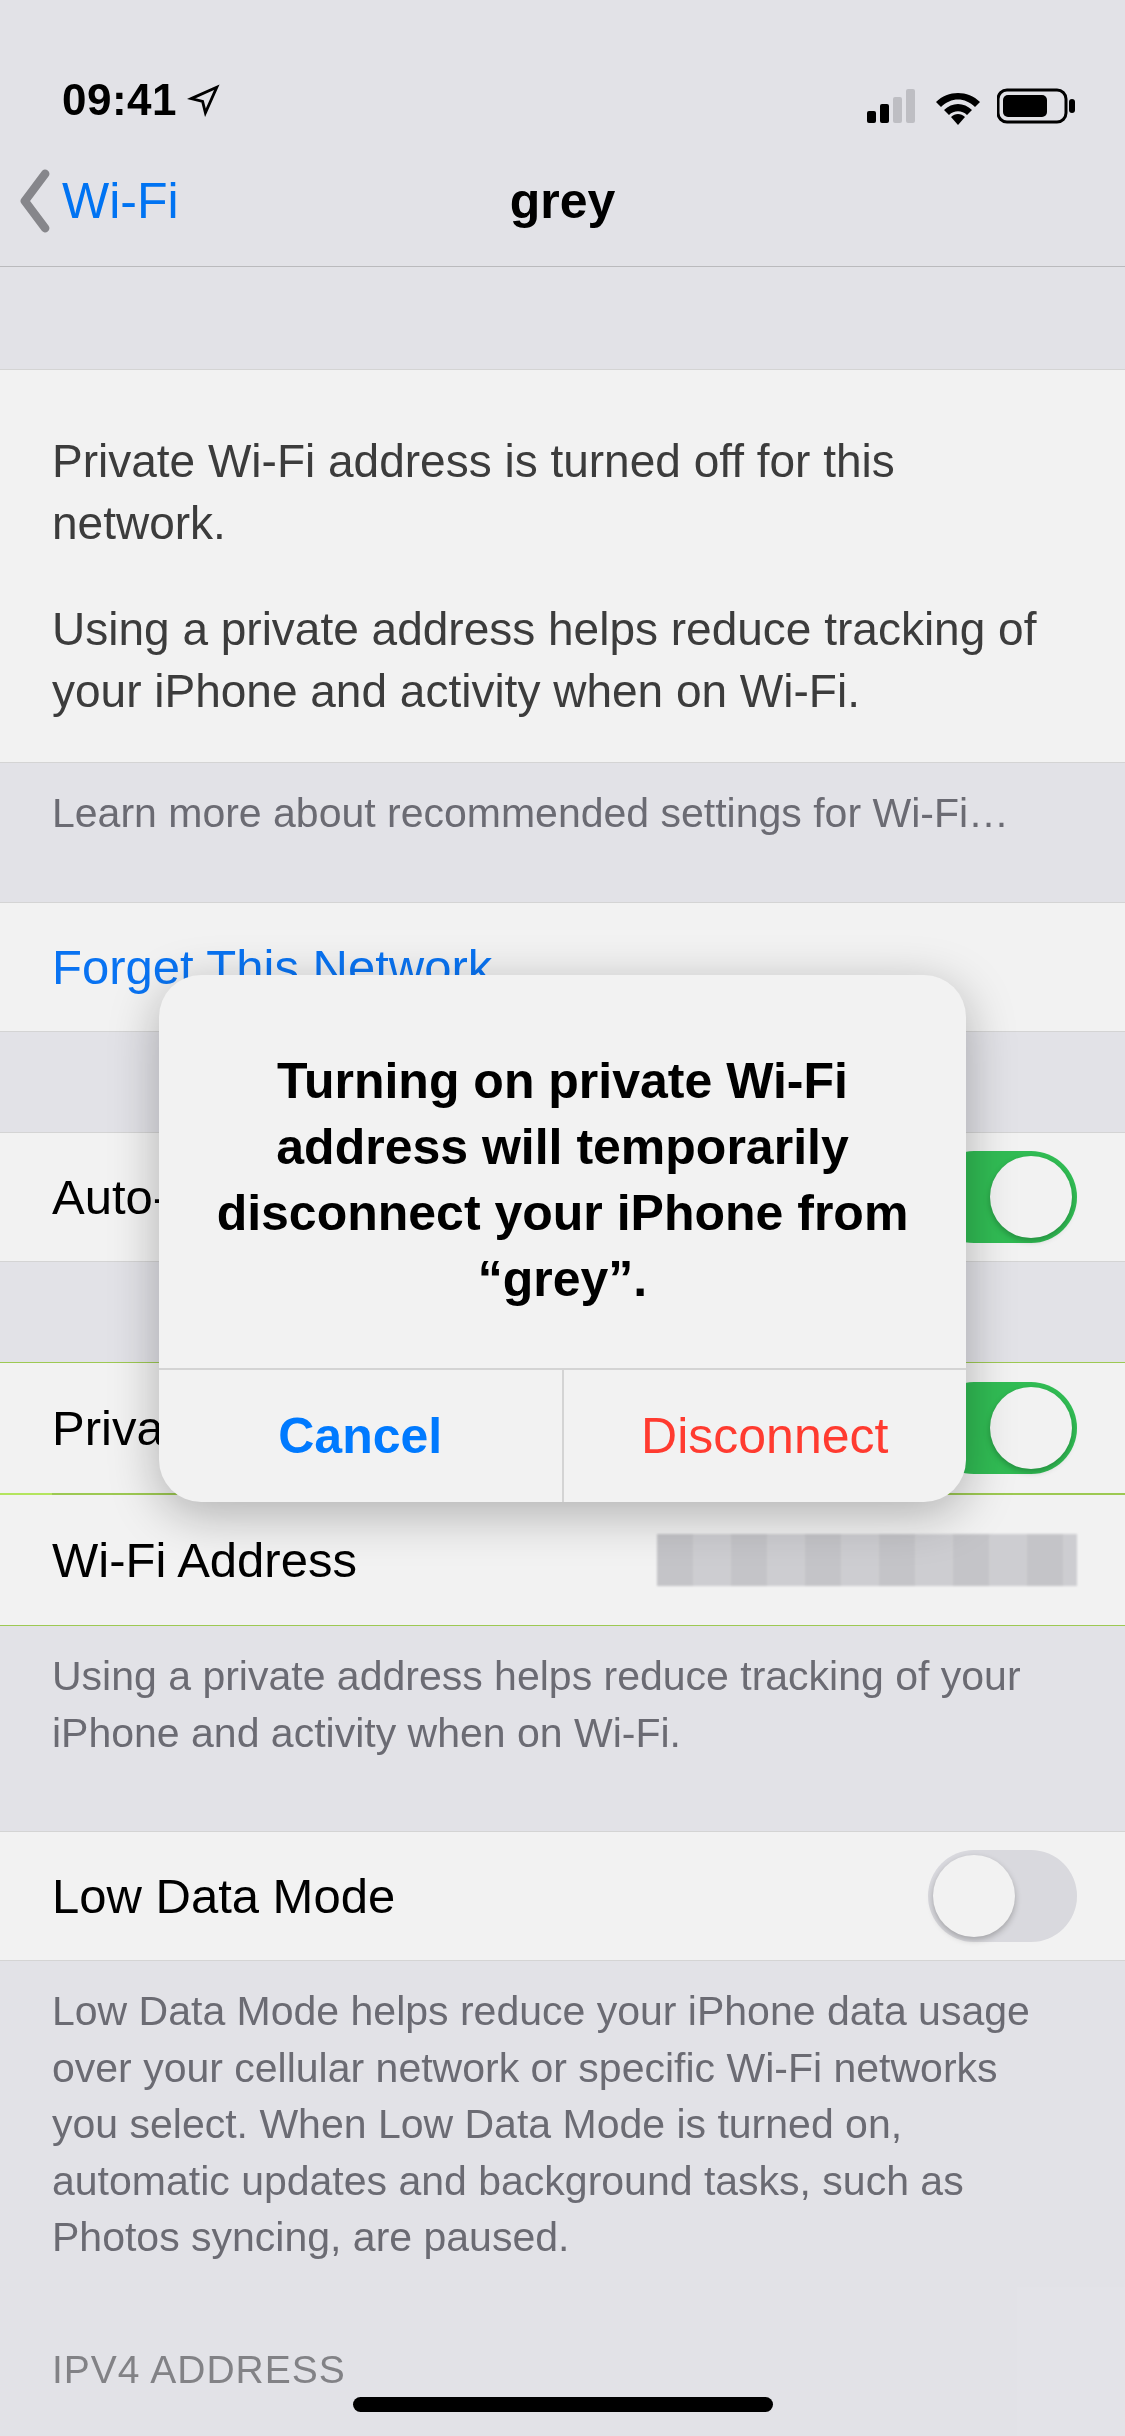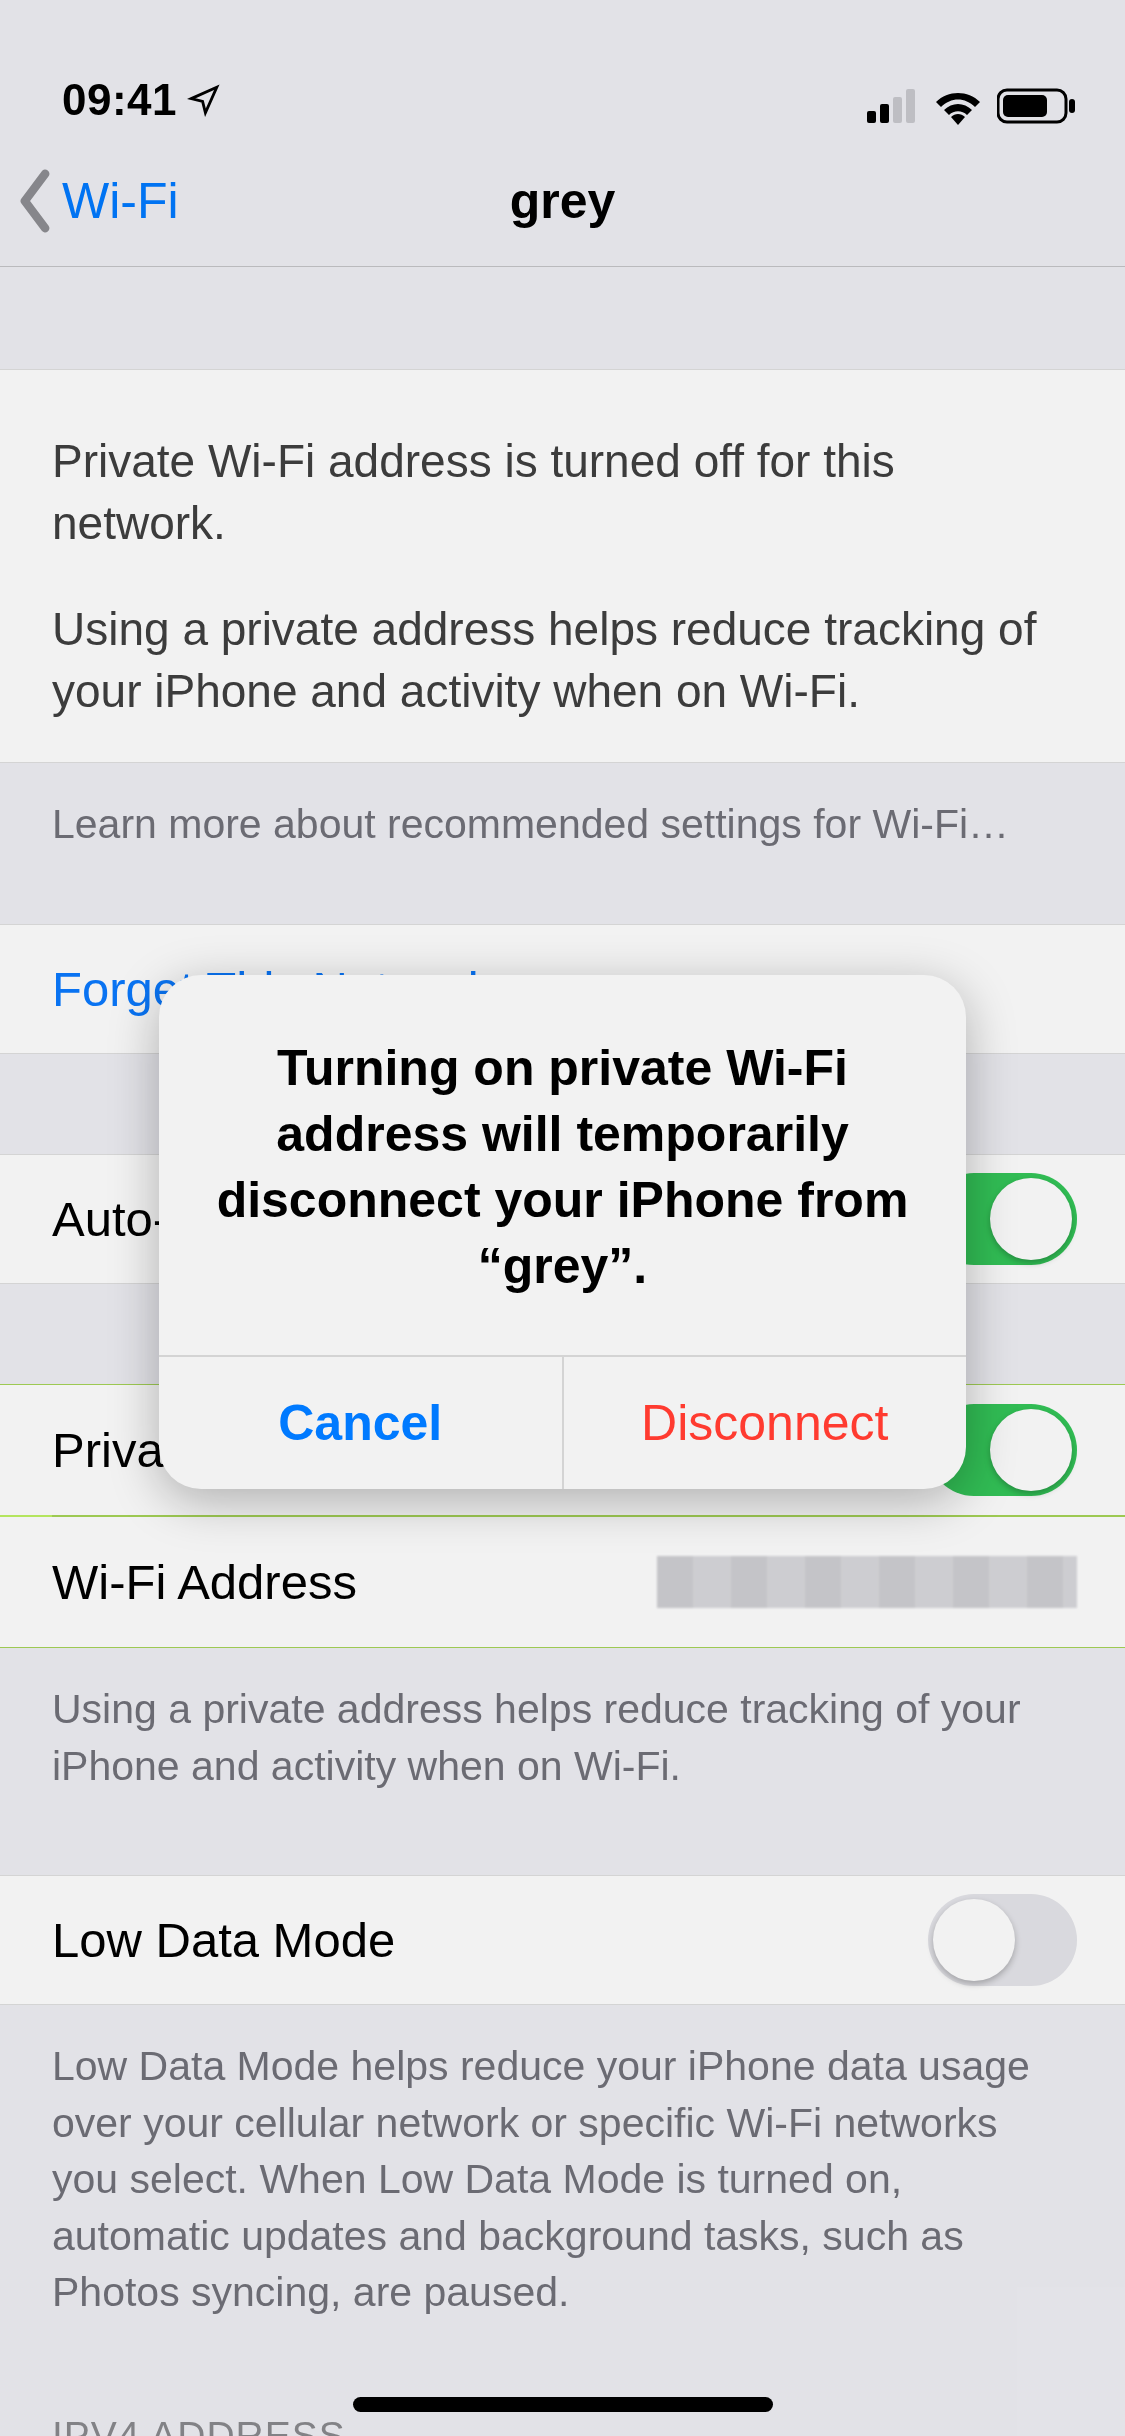--- a/index.html
+++ b/index.html
@@ -23,21 +23,21 @@
     .group-spacer { height: 102px; }
 
     .card { background: #fff; border-top: 1px solid rgba(0,0,0,0.12); border-bottom: 1px solid rgba(0,0,0,0.12); padding: 40px 52px; }
     .card.row { display: flex; align-items: center; justify-content: space-between; min-height: 130px; padding: 0 48px 0 52px; }
     .card.row .label { font-size: 49px; }
 
     .warn-title { font-size: 49px; font-weight: 600; }
     .warn-body { margin-top: 20px; font-size: 46px; color: #404040; line-height: 1.35; }
     .warn-body p + p { margin-top: 44px; }
 
-    .footer-text { padding: 33px 52px; font-size: 41px; color: #71717a; line-height: 1.38; }
+    .footer-text { padding: 22px 52px; font-size: 41px; color: #71717a; line-height: 1.38; }
 
     .section-header { padding: 60px 52px 20px; font-size: 39px; color: #8a8a8e; letter-spacing: 1px; }
 
     .link-blue { color: #0a7aff; font-size: 49px; }
 
     .toggle { width: 149px; height: 92px; border-radius: 46px; position: relative; flex: 0 0 auto; }
     .toggle .knob { position: absolute; top: 5px; width: 82px; height: 82px; border-radius: 50%; background: #fff; box-shadow: 0 3px 6px rgba(0,0,0,0.25); }
     .toggle.on { background: #34c759; }
     .toggle.on .knob { right: 5px; }
     .toggle.off { background: #e5e5ea; }
@@ -45,21 +45,21 @@
 
     .inner-sep { height: 2px; background: rgba(0,0,0,0.12); margin-left: 52px; }
 
     .redacted { width: 420px; height: 52px; background: repeating-linear-gradient(90deg, #cfcfd3 0 36px, #d9d9dd 36px 74px); filter: blur(1px); }
 
     
     .dim { position: absolute; inset: 0; background: rgba(0,0,0,0.05); }
 
     
     .alert { position: absolute; left: 159px; top: 975px; width: 807px; background: #f2f2f2; border-radius: 42px; overflow: hidden; box-shadow: 0 12px 50px rgba(0,0,0,0.28); }
-    .alert-msg { padding: 60px 56px 56px; text-align: center; font-size: 50px; font-weight: 600; line-height: 1.32; }
+    .alert-msg { padding: 60px 56px 56px; text-align: center; font-size: 50px; font-weight: 600; line-height: 1.32; margin-top: 13px; }
     .alert-buttons { display: flex; border-top: 2px solid rgba(0,0,0,0.12); height: 134px; }
     .alert-buttons > div { flex: 1; display: flex; align-items: center; justify-content: center; font-size: 50px; }
     .alert-buttons > div:first-child { border-right: 2px solid rgba(0,0,0,0.12); color: #007aff; font-weight: 600; }
     .alert-buttons > div:last-child { color: #ff3b30; }
 
     
     .home-ind { position: absolute; bottom: 24px; left: 50%; transform: translateX(-50%); width: 420px; height: 15px; border-radius: 10px; background: #000; }
   </style>
 </head>
 <body>

